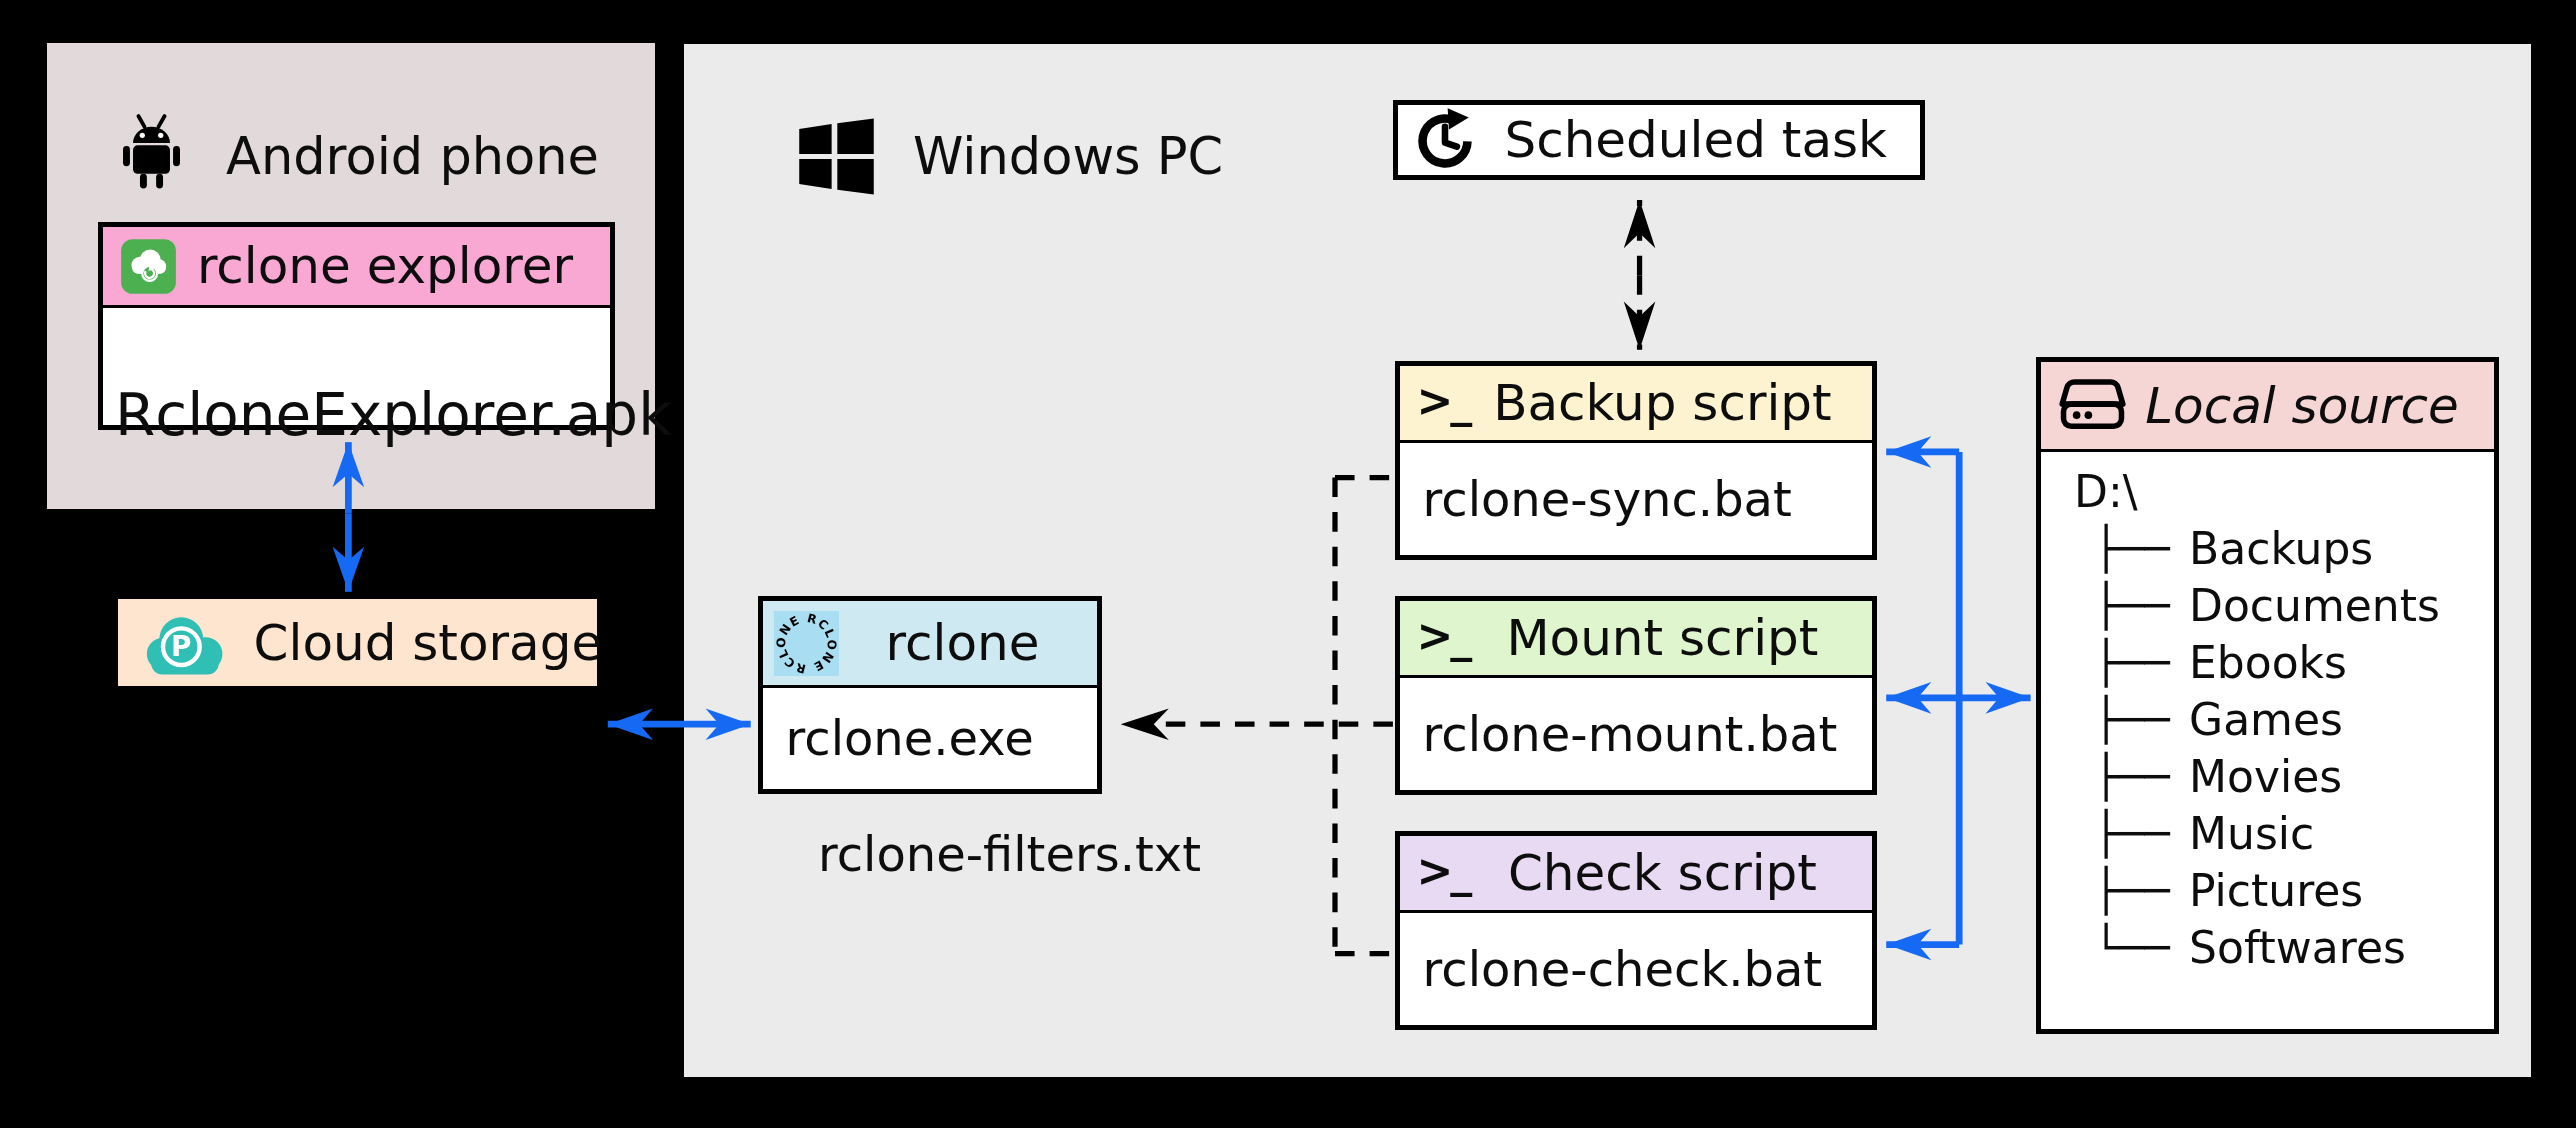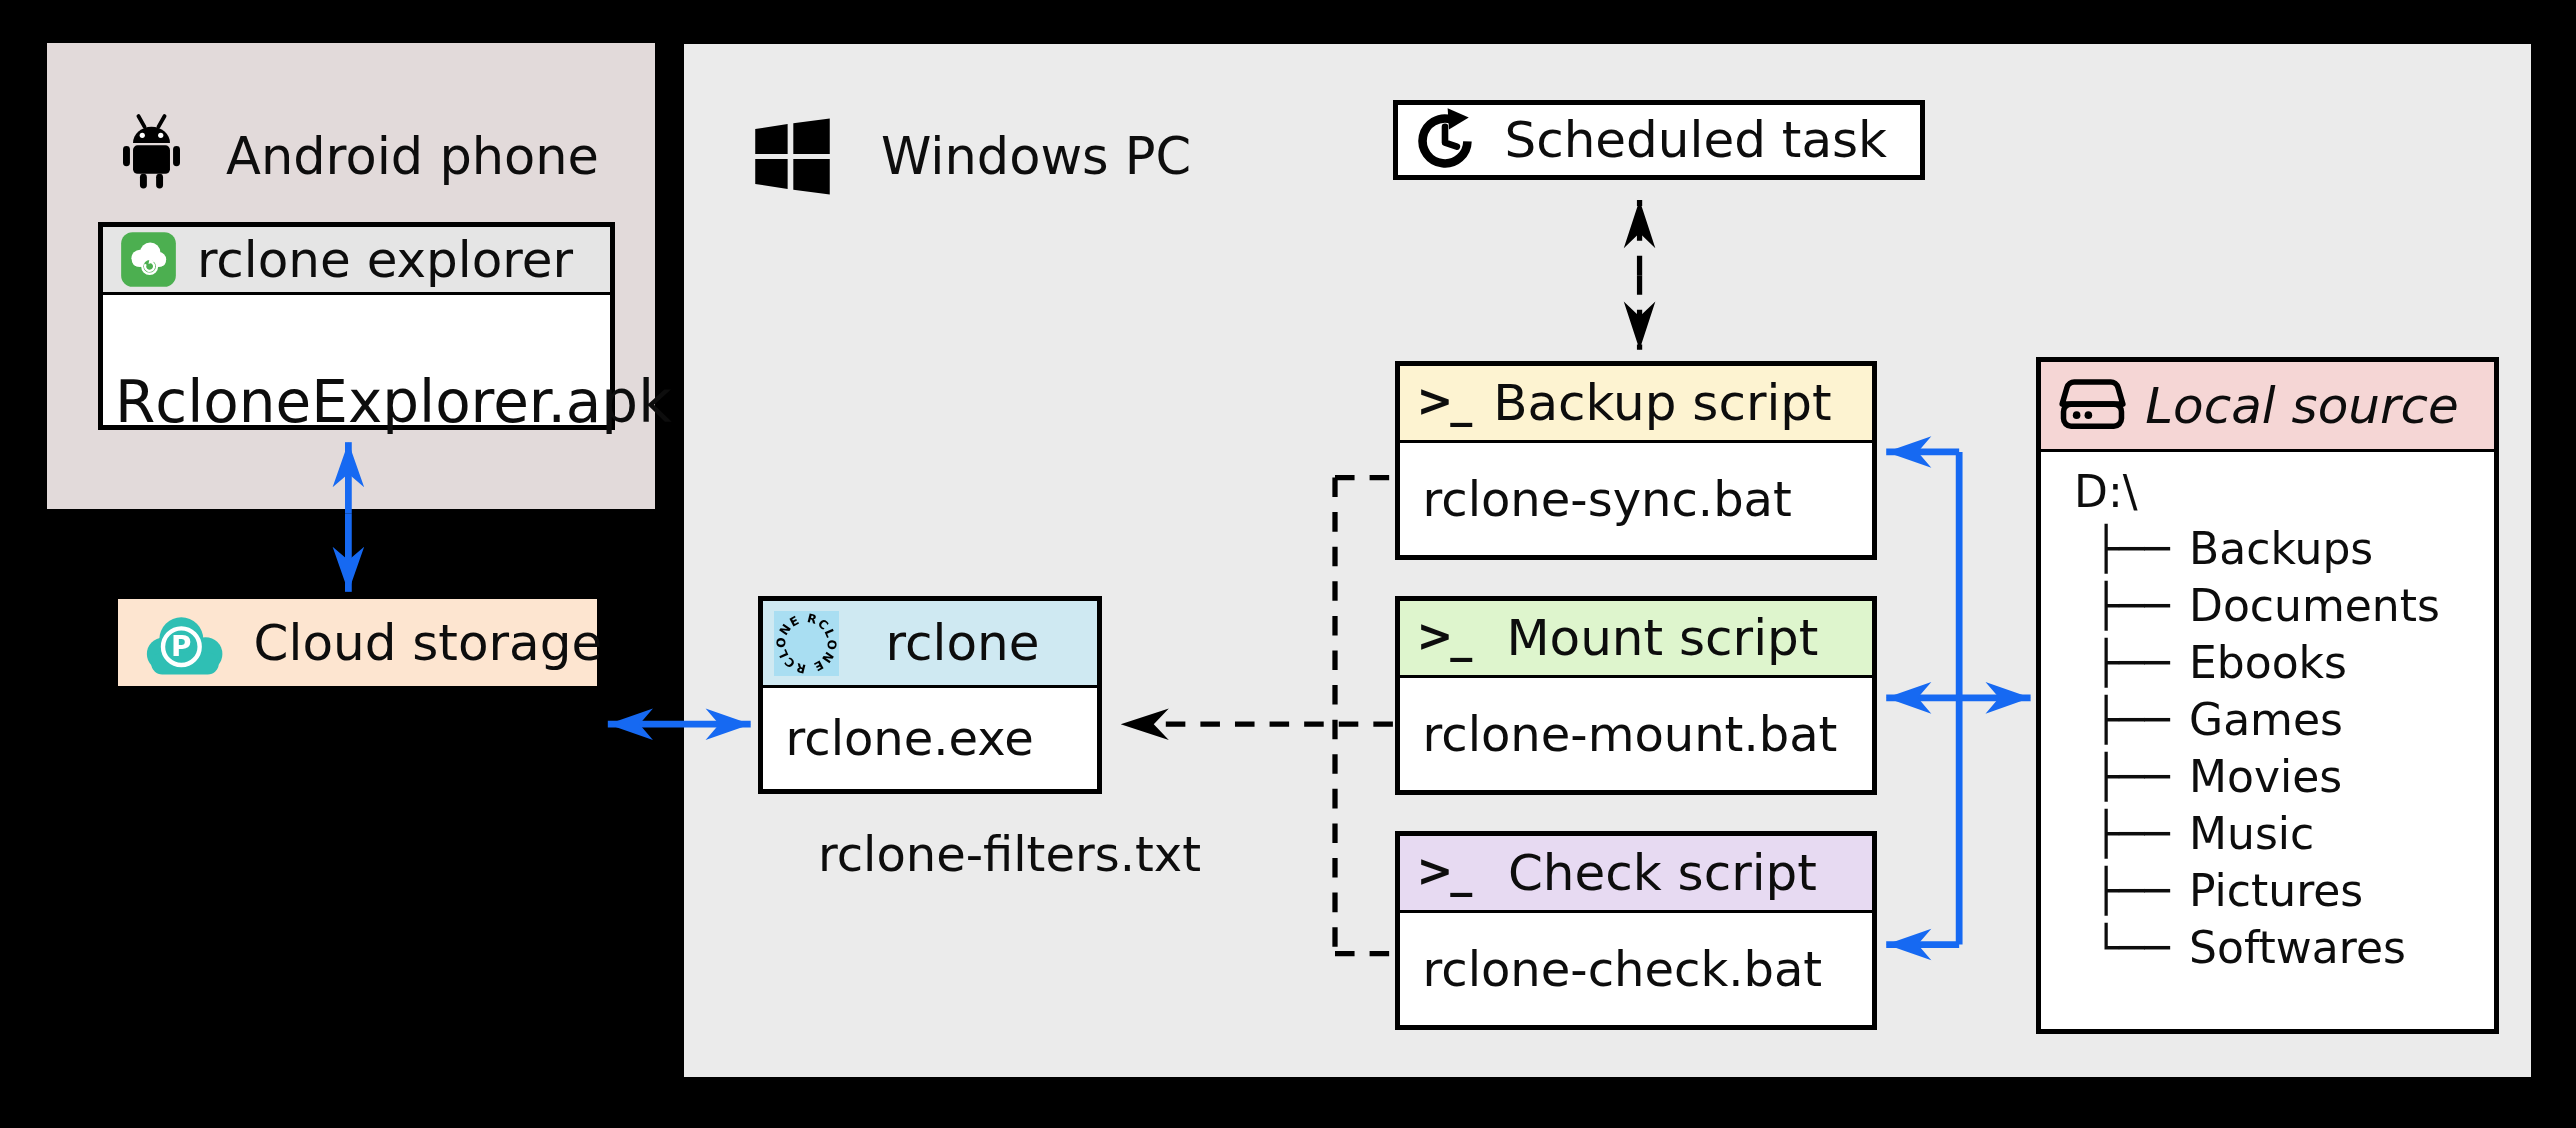--- a/index.html
+++ b/index.html
@@ -10,21 +10,21 @@
   #windows-box{left:684px;top:44px;width:1847px;height:1033px;background:#ebebeb;}
   #arrows{position:absolute;left:0;top:0;z-index:1;}
   .node{position:absolute;z-index:2;border:5.3px solid #000;background:#fff;box-sizing:border-box;}
   .hdr{display:flex;align-items:center;border-bottom:3.8px solid #000;box-sizing:border-box;padding:0 16.5px;}
   .hdr .ttl{flex:1;text-align:center;font-size:50px;white-space:nowrap;}
   .bodyrow{display:flex;align-items:center;box-sizing:border-box;padding-left:22.6px;font-size:48px;white-space:nowrap;}
   .biglabel{position:absolute;z-index:2;display:flex;align-items:center;font-size:51px;white-space:nowrap;}
   .biglabel .ic{margin-right:36px;display:flex;align-items:center;}
   
   #explorer-box{left:98px;top:222px;width:517px;height:208px;}
-  #explorer-box .hdr{height:68px;background:#e5e5e5;}
+  #explorer-box .hdr{height:81px;background:#f9a8d4;}
   #explorer-box .bodyrow{height:117px;padding-left:12px;font-size:58px;margin-top:48px;}
   
   #cloud-box{left:118px;top:599px;width:479px;height:87px;background:#fde5d0;z-index:2;position:absolute;
              display:flex;align-items:center;padding-left:21px;box-sizing:border-box;font-size:50px;white-space:nowrap;}
   #cloud-box .ic{margin-right:22.6px;display:flex;align-items:center;}
   
   #schedtask-box{left:1393px;top:100px;width:532px;height:80px;display:flex;align-items:center;padding:0 13.5px;box-sizing:border-box;}
   #schedtask-box .ttl{flex:1;text-align:center;font-size:50px;white-space:nowrap;}
   
   .script-box{width:482px;height:199px;left:1395px;}
@@ -40,21 +40,21 @@
   #rclone-box .bodyrow{height:100px;}
   #filters-label{position:absolute;z-index:2;left:775px;top:826px;font-size:48px;white-space:nowrap;margin-left:43px;}
   
   #local-box{left:2036px;top:357px;width:463px;height:677px;}
   #local-box .hdr{height:90px;background:#f5d6d5;font-style:italic;}
   #local-tree{padding:10.5px 0 0 33px;}
   .tree-line{height:57px;display:flex;align-items:center;font-size:44px;white-space:nowrap;}
   .tpre{font-family:"DejaVu Sans Mono","Liberation Mono",monospace;font-size:42px;}
   .tpre:not(:empty){margin-left:19.6px;margin-right:19.6px;}
   #android-label{left:113px;top:96px;height:120px;}
-  #windows-label{left:752px;top:96px;height:120px;gap:12px;}
+  #windows-label{left:796px;top:96px;height:120px;}
 </style>
 </head>
 <body>
 
 <div id="canvas">
 
   <div id="android-box" class="bgbox"></div>
   <div id="windows-box" class="bgbox"></div>
 
   <svg id="arrows" width="2576" height="1128" viewBox="0 0 3425 1500">

